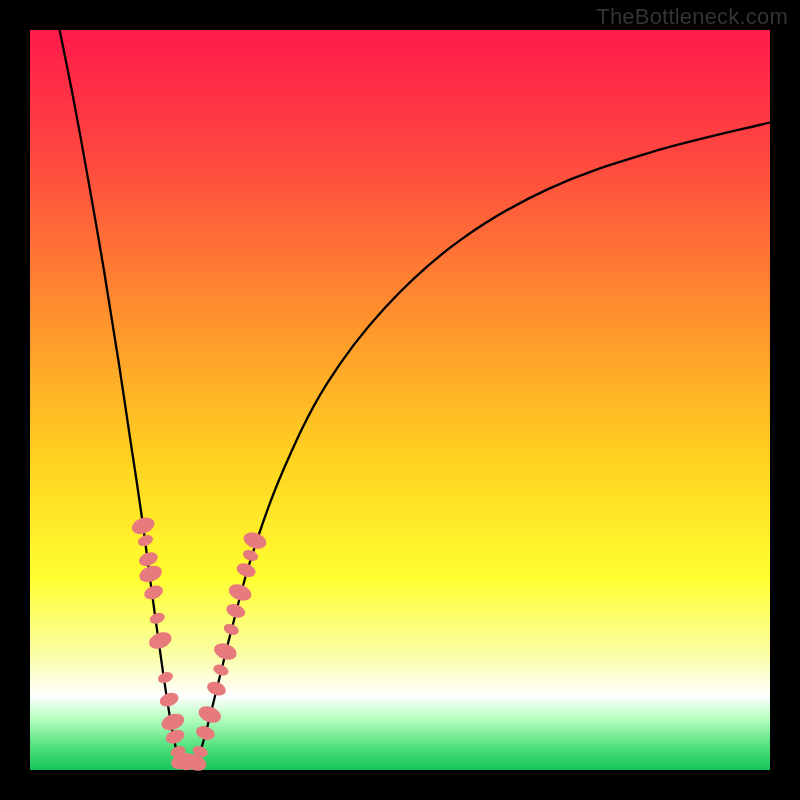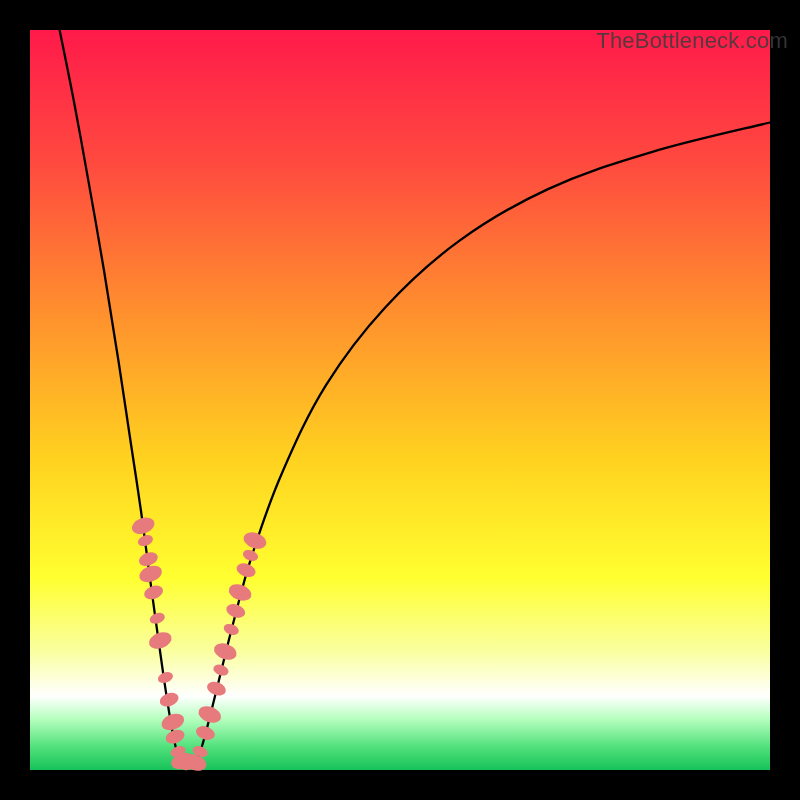--- a/index.html
+++ b/index.html
@@ -27,21 +27,20 @@
     
   }
   .watermark {
     position: absolute;
     top: 4px;
     right: 12px;
     font-size: 22px;
     font-weight: 500;
     color: rgba(60,60,60,0.85);
     letter-spacing: 0.2px;
-    margin-top: 24px;
   }
   svg.curves {
     position: absolute;
     top: 30px;
     left: 30px;
     width: 740px;
     height: 740px;
     overflow: visible;
   }
 </style>

